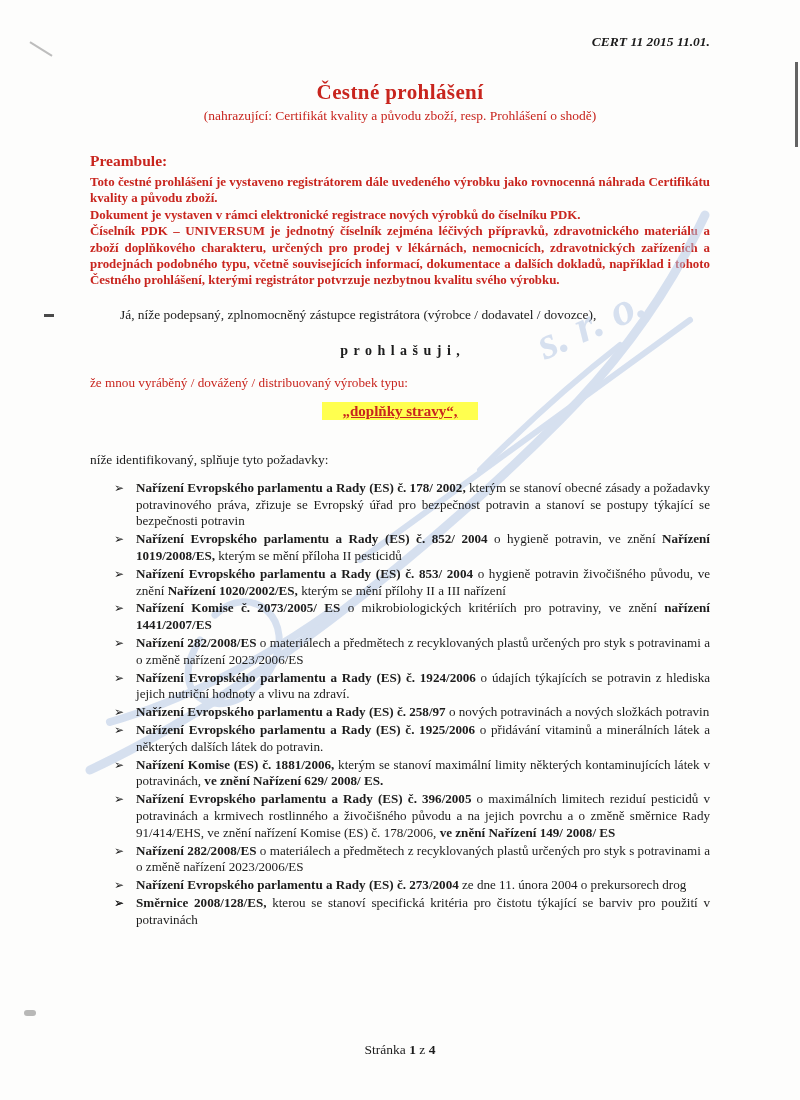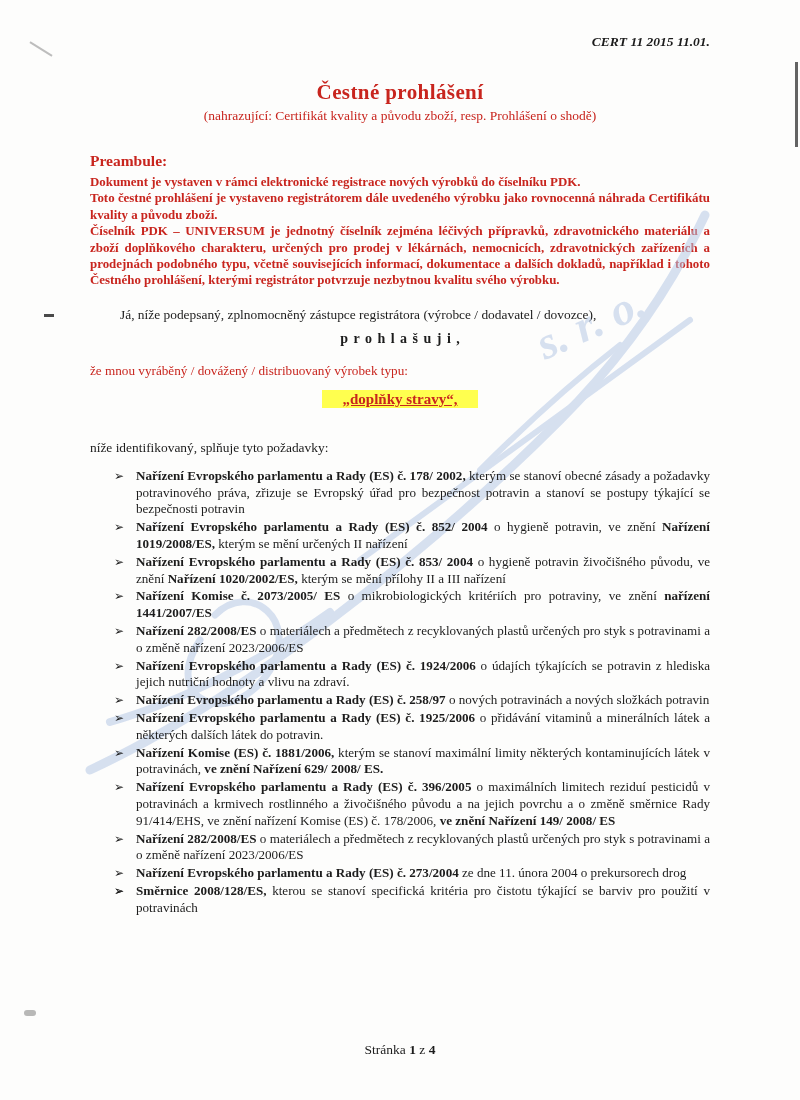--- a/index.html
+++ b/index.html
@@ -30,21 +30,21 @@
 
   .ref { padding-top:34px; text-align:right; font-style:italic; font-weight:700; font-size:13.5px; }
   .title { margin-top:30px; text-align:center; color:var(--accent-red,#c8251e); font-weight:700; font-size:21px; letter-spacing:.4px; }
   .subtitle { margin-top:3px; text-align:center; color:var(--accent-red,#c8251e); font-weight:400; font-size:13.5px; }
 
   .pre-h { margin-top:28px; color:var(--accent-red,#c8251e); font-weight:700; font-size:15.5px; }
   .pre-body { margin-top:4px; }
   .pre-body p { color:var(--accent-red,#c8251e); font-weight:700; font-size:12.9px; line-height:16.4px; text-align:justify; }
 
   .intro { margin-top:18px; padding-left:30px; font-size:13.4px; }
-  .statement { margin-top:8px; text-align:center; font-weight:700; font-size:14px; word-spacing:2px; }
+  .statement { margin-top:20px; text-align:center; font-weight:700; font-size:14px; word-spacing:2px; }
   .product-line { margin-top:16px; color:var(--accent-red,#c8251e); font-size:13.2px; }
   .product-wrap { margin-top:11px; text-align:center; }
   .product { background:var(--highlight-yellow,#ffff4f); color:var(--accent-red,#c8251e); font-weight:700; font-size:15px; text-decoration:underline; padding:1px 20px; }
   .req-intro { margin-top:32px; font-size:13.4px; }
 
   .req-list { margin-top:12px; list-style:none; }
   .req-list li { position:relative; padding-left:46px; font-size:13.1px; line-height:16.8px; text-align:justify; margin-bottom:1px; }
   .req-list .bullet { position:absolute; left:24px; top:0; font-size:12px; }
   .b { font-weight:700; }
 
@@ -70,41 +70,41 @@
   <div class="artifact a-topleft"></div>
 
   <div class="ref">CERT 11 2015 11.01.</div>
 
   <div class="title">Čestné prohlášení</div>
   <div class="subtitle">(nahrazující: Certifikát kvality a původu zboží, resp. Prohlášení o shodě)</div>
 
   <div>
     <div class="pre-h">Preambule:</div>
     <div class="pre-body">
+        <p>Toto čestné prohlášení je vystaveno registrátorem dále uvedeného výrobku jako rovnocenná náhrada Certifikátu kvality a původu zboží.</p>
         <p>Dokument je vystaven v rámci elektronické registrace nových výrobků do číselníku PDK.</p>
-        <p>Toto čestné prohlášení je vystaveno registrátorem dále uvedeného výrobku jako rovnocenná náhrada Certifikátu kvality a původu zboží.</p>
         <p>Číselník PDK – UNIVERSUM je jednotný číselník zejména léčivých přípravků, zdravotnického materiálu a zboží doplňkového charakteru, určených pro prodej v lékárnách, nemocnicích, zdravotnických zařízeních a prodejnách podobného typu, včetně souvisejících informací, dokumentace a dalších dokladů, například i tohoto Čestného prohlášení, kterými registrátor potvrzuje nezbytnou kvalitu svého výrobku.</p>
       </div>
   </div>
 
   <p class="intro">Já, níže podepsaný, zplnomocněný zástupce registrátora (výrobce / dodavatel / dovozce),</p>
 
   <p class="statement">p r o h l a š u j i ,</p>
 
   <p class="product-line">že mnou vyráběný / dovážený  / distribuovaný výrobek typu:</p>
 
   <div class="product-wrap">
     <span class="product">„doplňky stravy“,</span>
   </div>
 
   <p class="req-intro">níže identifikovaný, splňuje tyto požadavky:</p>
 
   <ul class="req-list">
       <li><span class="bullet">➢</span><span><span class="b">Nařízení Evropského parlamentu a Rady (ES) č. 178/ 2002,</span><span> kterým se stanoví obecné zásady a požadavky potravinového práva, zřizuje se Evropský úřad pro bezpečnost potravin a stanoví se postupy týkající se bezpečnosti potravin</span></span></li>
-      <li><span class="bullet">➢</span><span><span class="b">Nařízení Evropského parlamentu a Rady (ES) č. 852/ 2004</span><span> o hygieně potravin, ve znění </span><span class="b">Nařízení 1019/2008/ES,</span><span> kterým se mění určených II nařízení</span></span></li>
+      <li><span class="bullet">➢</span><span><span class="b">Nařízení Evropského parlamentu a Rady (ES) č. 852/ 2004</span><span> o hygieně potravin, ve znění </span><span class="b">Nařízení 1019/2008/ES,</span><span> kterým se mění příloha II pesticidů</span></span></li>
       <li><span class="bullet">➢</span><span><span class="b">Nařízení Evropského parlamentu a Rady (ES) č. 853/ 2004</span><span> o hygieně potravin živočišného původu, ve znění </span><span class="b">Nařízení 1020/2002/ES,</span><span> kterým se mění přílohy II a III nařízení</span></span></li>
       <li><span class="bullet">➢</span><span><span class="b">Nařízení Komise č. 2073/2005/ ES</span><span> o mikrobiologických kritériích pro potraviny, ve znění </span><span class="b">nařízení 1441/2007/ES</span></span></li>
       <li><span class="bullet">➢</span><span><span class="b">Nařízení 282/2008/ES</span><span> o materiálech a předmětech z recyklovaných plastů určených pro styk s potravinami a o změně nařízení 2023/2006/ES</span></span></li>
       <li><span class="bullet">➢</span><span><span class="b">Nařízení Evropského parlamentu a Rady (ES) č. 1924/2006</span><span>  o údajích týkajících se potravin z hlediska jejich nutriční hodnoty a vlivu na zdraví.</span></span></li>
       <li><span class="bullet">➢</span><span><span class="b">Nařízení Evropského parlamentu a Rady (ES) č. 258/97</span><span> o nových potravinách a nových složkách potravin</span></span></li>
       <li><span class="bullet">➢</span><span><span class="b">Nařízení Evropského parlamentu a Rady (ES) č. 1925/2006</span><span>  o přidávání vitaminů a minerálních látek a některých dalších látek do potravin.</span></span></li>
       <li><span class="bullet">➢</span><span><span class="b">Nařízení Komise (ES) č. 1881/2006,</span><span> kterým se stanoví maximální limity některých kontaminujících látek v potravinách, </span><span class="b">ve znění Nařízení 629/ 2008/ ES.</span></span></li>
       <li><span class="bullet">➢</span><span><span class="b">Nařízení Evropského parlamentu a Rady (ES) č. 396/2005</span><span> o maximálních limitech reziduí pesticidů v potravinách a krmivech rostlinného a živočišného původu a na jejich povrchu a o změně směrnice Rady 91/414/EHS, ve znění nařízení Komise (ES) č. 178/2006, </span><span class="b">ve znění Nařízení 149/ 2008/ ES</span></span></li>
       <li><span class="bullet">➢</span><span><span class="b">Nařízení 282/2008/ES</span><span> o materiálech a předmětech z recyklovaných plastů určených pro styk s potravinami a o změně nařízení 2023/2006/ES</span></span></li>
       <li><span class="bullet">➢</span><span><span class="b">Nařízení Evropského parlamentu a Rady (ES) č. 273/2004</span><span> ze dne 11. února 2004 o prekursorech drog</span></span></li>

